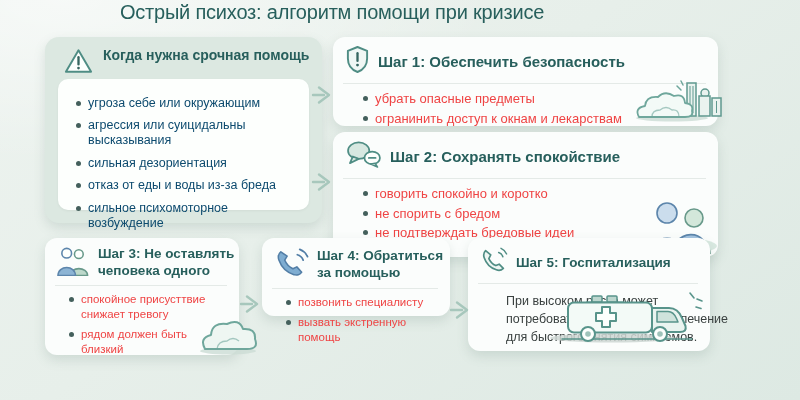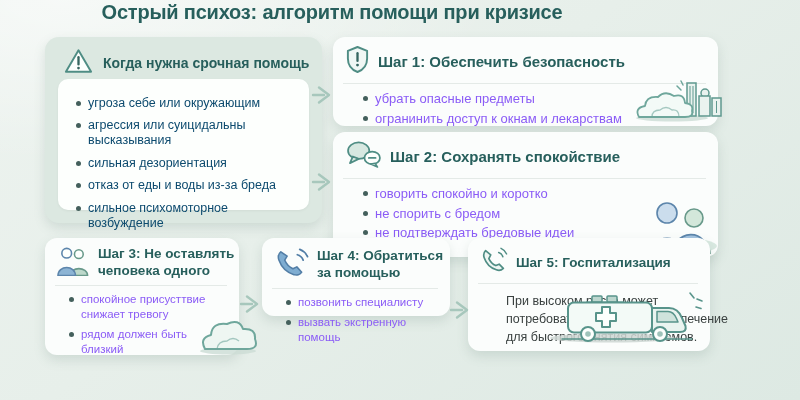--- a/index.html
+++ b/index.html
@@ -5,48 +5,48 @@
   html,body{margin:0;padding:0;}
   body{
     width:800px;height:400px;overflow:hidden;position:relative;
     font-family:"Liberation Sans","DejaVu Sans",sans-serif;
     background:
       radial-gradient(120% 90% at 8% 0%, rgba(255,255,255,.55) 0%, rgba(255,255,255,0) 45%),
       linear-gradient(145deg,#edf3ef 0%,#e7efea 45%,#dde9e3 100%);
   }
   .title{
     position:absolute;top:1px;left:0;width:664px;text-align:center;
-    font-size:20px;font-weight:bold;color:#275f5c;letter-spacing:-.2px;
+    font-size:20px;font-weight:normal;color:#275f5c;letter-spacing:-.2px;
   }
   .card{
     position:absolute;background:#fbfdfc;border-radius:12px;
     box-shadow:0 5px 12px rgba(90,120,110,.18);
   }
   
   .urgent{left:45px;top:37px;width:277px;height:186px;background:#dce8e1;border-radius:14px;}
-  .urgent-head{display:flex;align-items:center;gap:9px;padding:10px 10px 4px 18px;}
+  .urgent-head{display:flex;align-items:flex-start;gap:9px;padding:10px 10px 4px 18px;}
   .urgent-head h2{margin:0;font-size:14px;font-weight:bold;color:#275f5c;white-space:nowrap;}
   .urgent-panel{
     position:absolute;left:13px;right:13px;top:42px;bottom:13px;
     background:#fdfffd;border-radius:10px;box-shadow:0 1px 3px rgba(0,0,0,.05);
     margin:0;padding:9px 6px 6px 30px;list-style:none;
   }
   .urgent-panel li{
     position:relative;font-size:12.5px;color:#0c4a6e;margin:7.5px 0;line-height:15px;
   }
   .urgent-panel li::before{
     content:"";position:absolute;left:-12px;top:5px;width:5px;height:5px;border-radius:50%;background:#44605c;
   }
   
   .stepcard{padding:7px 12px 6px 10px;box-sizing:border-box;}
   .card-head{display:flex;align-items:center;gap:8px;padding:1px 2px 5px 2px;border-bottom:1.5px solid #e4eae7;}
   .card-head .h{font-size:15px;font-weight:bold;color:#275f5c;white-space:nowrap;}
   .card-head .h .ln{display:block;white-space:nowrap;line-height:1.25;}
   .blist{margin:5px 0 0 0;padding:0 0 0 32px;list-style:none;}
-  .blist li{position:relative;font-size:13px;color:#8b5cf6;line-height:19.5px;}
+  .blist li{position:relative;font-size:13px;color:#ef4444;line-height:19.5px;}
   .blist li::before{content:"";position:absolute;left:-12px;top:7px;width:5px;height:5px;border-radius:50%;background:#44605c;}
   #step1{left:333px;top:37px;width:385px;height:89px;}
   #step2{left:333px;top:132px;width:385px;height:125px;}
   #step3{left:45px;top:238px;width:194px;height:117px;}
   #step4{left:262px;top:238px;width:188px;height:78px;}
   #step5{left:468px;top:238px;width:242px;height:113px;}
   .small .card-head .h{font-size:13.5px;}
   .small .blist{padding-left:26px;margin-top:6px;}
   .small .blist li{font-size:11.5px;line-height:15px;margin:5px 0;}
   .small .blist li::before{top:5px;}

